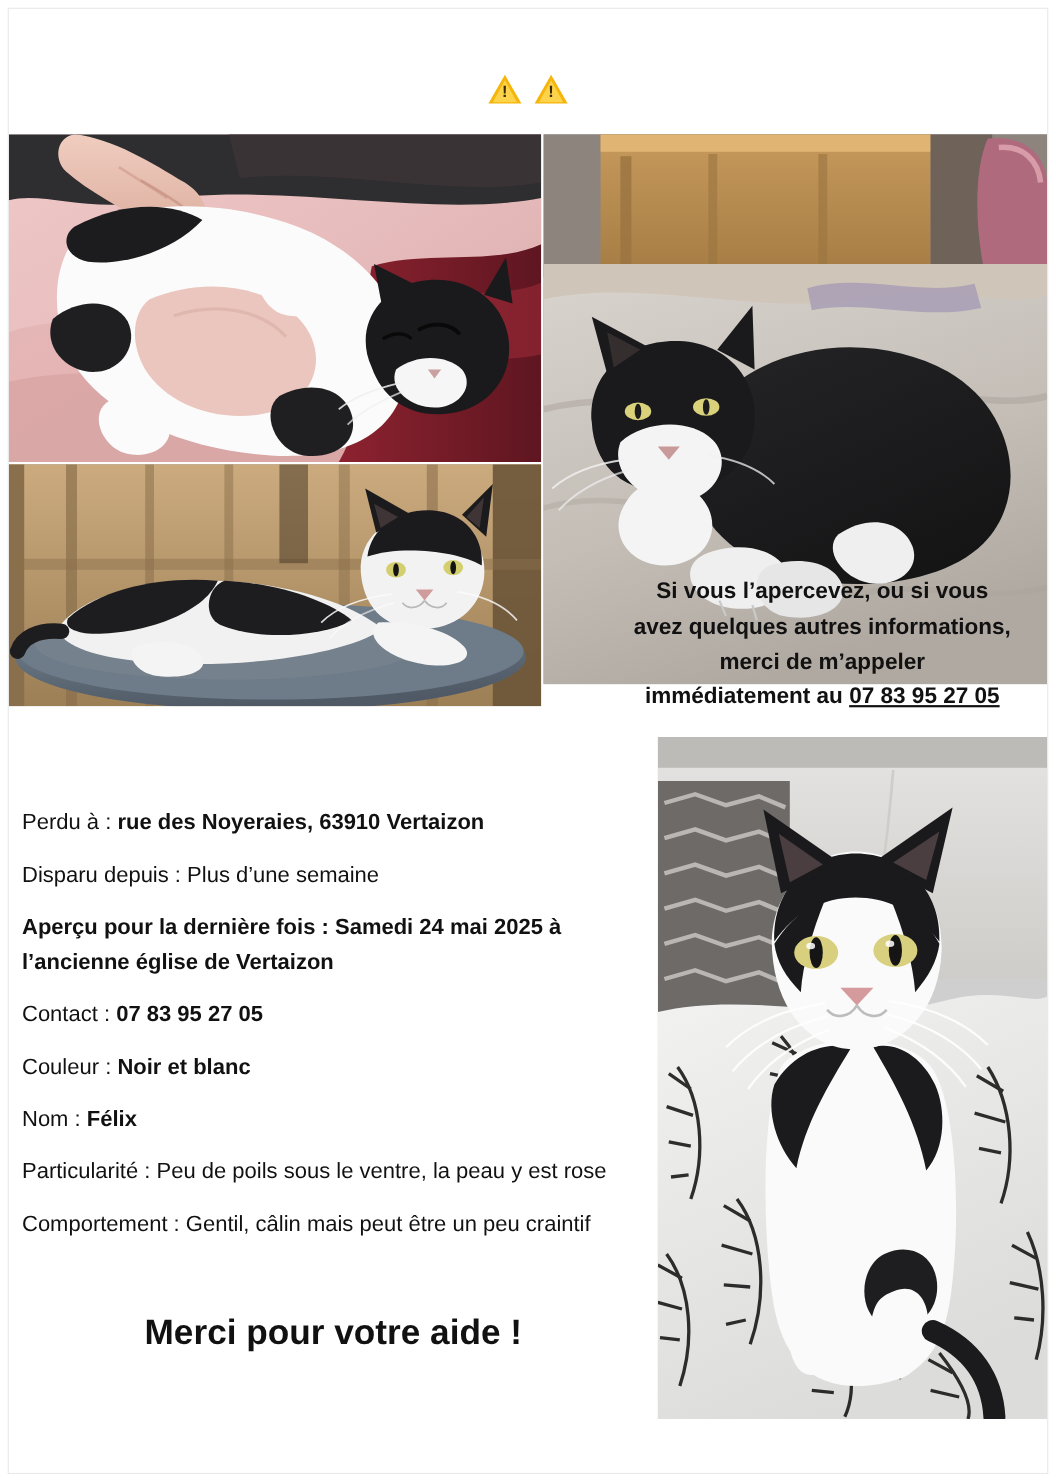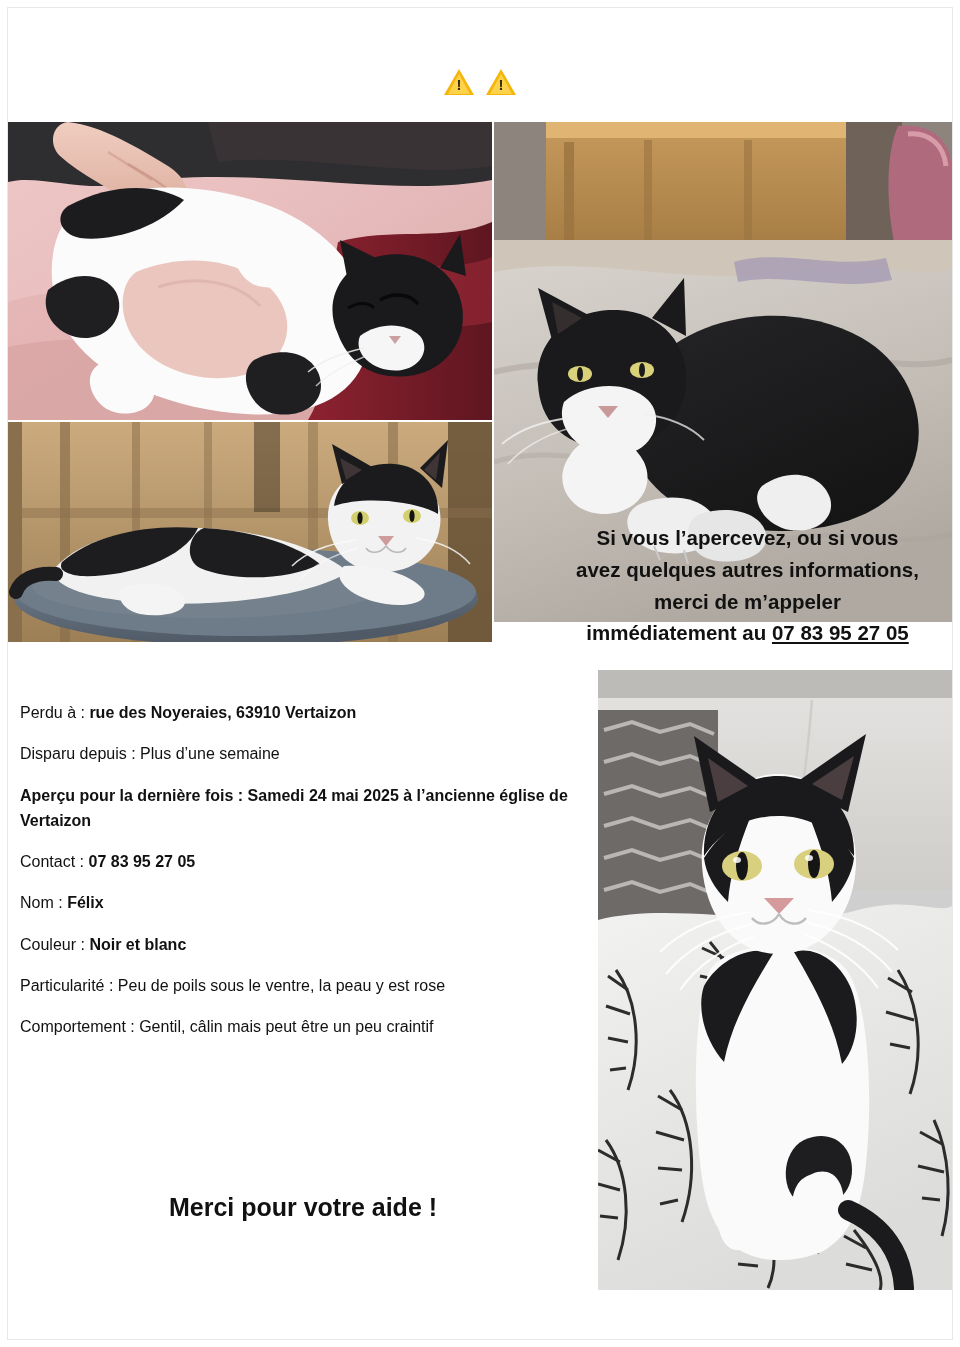--- a/index.html
+++ b/index.html
@@ -113,38 +113,38 @@
     width: 354px;
     height: 620px;
     overflow: hidden;
     background: #cfcfcf;
   }
 
   
   .details {
     position: absolute;
     left: 12px;
-    top: 692px;
+    top: 725px;
     width: 566px;
-    font-size: 16px;
+    font-size: 20px;
     line-height: 1.58;
   }
   .details p {
     margin: 0 0 16px 0;
   }
   .details .b { font-weight: bold; }
   .details p.allbold { font-weight: bold; }
 
   .thanks {
     position: absolute;
     left: 12px;
     top: 1185px;
     width: 566px;
     text-align: center;
-    font-size: 25px;
+    font-size: 32px;
     font-weight: bold;
   }
 
   
   .img-fill { width: 100%; height: 100%; display: block; }
 </style>
 </head>
 <body>
 
 <div class="poster">
@@ -456,21 +456,21 @@
 
       <path d="M250 540 C 286 556 304 584 306 618" stroke="#1b1b1d" stroke-width="20" fill="none" stroke-linecap="round"></path>
     </svg>
   </div>
 
   <div class="details">
     <p><span>Perdu à : </span><span class="b">rue des Noyeraies, 63910 Vertaizon</span></p>
     <p><span>Disparu depuis : </span><span>Plus d’une semaine</span></p>
     <p class="allbold"><span>Aperçu pour la dernière fois : </span><span>Samedi 24 mai 2025 à l’ancienne église de Vertaizon</span></p>
     <p><span>Contact : </span><span class="b">07 83 95 27 05</span></p>
+    <p><span>Couleur : </span><span class="b">Noir et blanc</span></p>
     <p><span>Nom : </span><span class="b">Félix</span></p>
-    <p><span>Couleur : </span><span class="b">Noir et blanc</span></p>
     <p><span>Particularité : </span><span>Peu de poils sous le ventre, la peau y est rose</span></p>
     <p><span>Comportement : </span><span>Gentil, câlin mais peut être un peu craintif</span></p>
   </div>
 
   <div class="thanks">Merci pour votre aide !</div>
 
 </div>
 
 </body></html>

